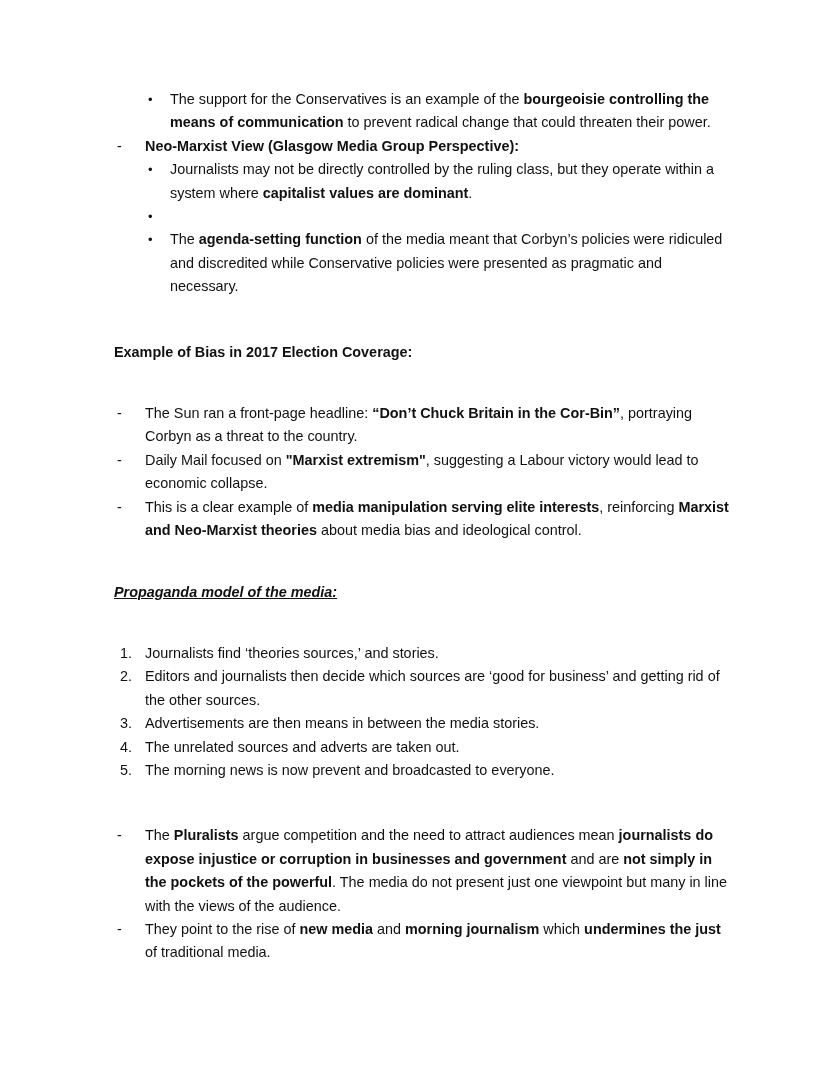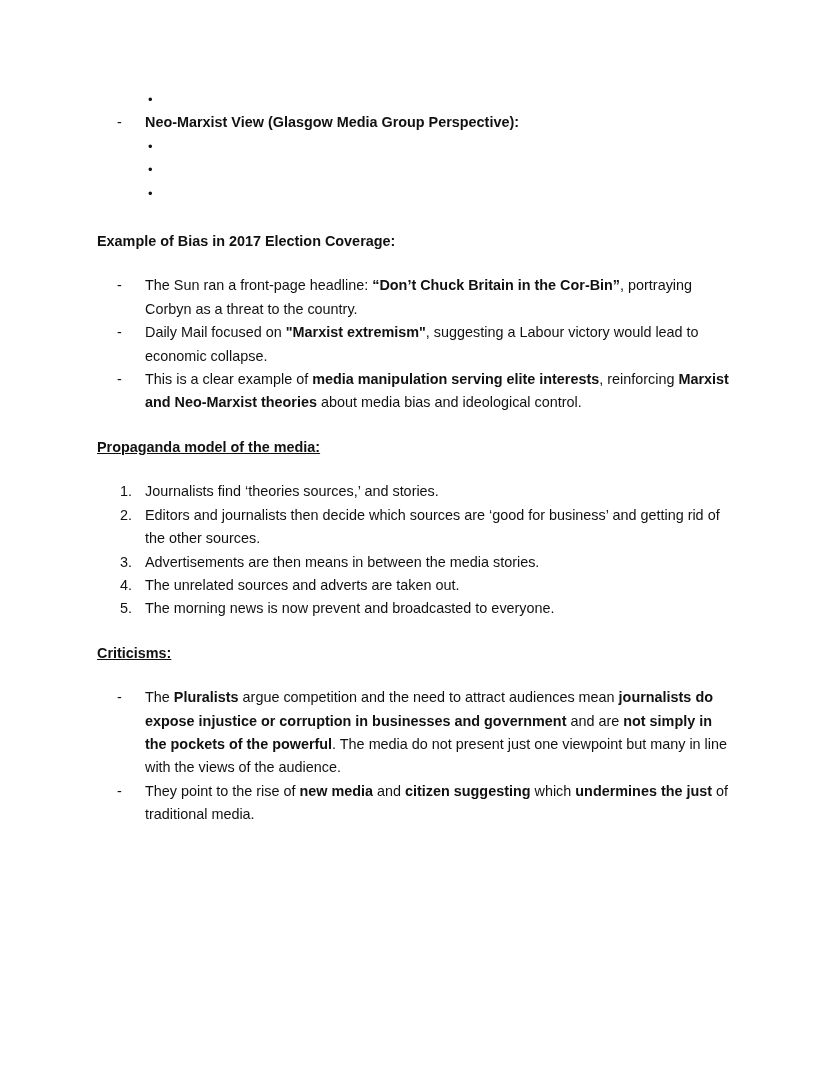--- a/index.html
+++ b/index.html
@@ -29,24 +29,24 @@
     line-height: 23.4px;
     color: #111111;
   }
 
   
   .block { margin: 0; }
 
   
   .heading {
     font-weight: bold;
-    margin: 0;
+    margin: 17px;
     line-height: 23.4px;
   }
-  .heading.underline { text-decoration: underline; }
+  .heading.underline { text-decoration: underline; font-style: italic; }
   .gap-md { height: 21px; }
   .gap-lg { height: 25px; }
 
   
   .row {
     display: flex;
     align-items: flex-start;
     margin: 0;
   }
   .marker {
@@ -83,33 +83,36 @@
 
   b { font-weight: bold; }
 </style>
 </head>
 <body>
 
 <div class="page">
   <div class="doc-body" id="doc-body">
       <div class="block row lvl2">
         <span class="marker"><span class="bullet-glyph">•</span></span>
+        <span class="row-text">The support for the Conservatives is an example of the <b>bourgeoisie controlling the means of communication</b> to prevent radical change that could threaten their power.</span>
       </div>
       <div class="block row lvl1">
         <span class="marker"><span class="dash-glyph">-</span></span>
         <span class="row-text"><b>Neo-Marxist View (Glasgow Media Group Perspective):</b></span>
       </div>
       <div class="block row lvl2">
         <span class="marker"><span class="bullet-glyph">•</span></span>
+        <span class="row-text">Journalists may not be directly controlled by the ruling class, but they operate within a system where <b>capitalist values are dominant</b>.</span>
       </div>
       <div class="block row lvl2">
         <span class="marker"><span class="bullet-glyph">•</span></span>
       </div>
       <div class="block row lvl2">
         <span class="marker"><span class="bullet-glyph">•</span></span>
+        <span class="row-text">The <b>agenda-setting function</b> of the media meant that Corbyn’s policies were ridiculed and discredited while Conservative policies were presented as pragmatic and necessary.</span>
       </div>
       <div class="block gap-lg"></div>
       <p class="block heading"><b>Example of Bias in 2017 Election Coverage:</b></p>
       <div class="block gap-md"></div>
       <div class="block row lvl1">
         <span class="marker"><span class="dash-glyph">-</span></span>
         <span class="row-text">The Sun ran a front-page headline: <b>“Don’t Chuck Britain in the Cor-Bin”</b>, portraying Corbyn as a threat to the country.</span>
       </div>
       <div class="block row lvl1">
         <span class="marker"><span class="dash-glyph">-</span></span>
@@ -136,24 +139,23 @@
       </div>
       <div class="block row lvlnum">
         <span class="marker"><span class="">4.</span></span>
         <span class="row-text">The unrelated sources and adverts are taken out.</span>
       </div>
       <div class="block row lvlnum">
         <span class="marker"><span class="">5.</span></span>
         <span class="row-text">The morning news is now prevent and broadcasted to everyone.</span>
       </div>
       <div class="block gap-md"></div>
-      <p class="block heading underline"><b>Criticisms:</b></p>
       <div class="block gap-md"></div>
       <div class="block row lvl1">
         <span class="marker"><span class="dash-glyph">-</span></span>
         <span class="row-text">The <b>Pluralists</b> argue competition and the need to attract audiences mean <b>journalists do expose injustice or corruption in businesses and government</b> and are <b>not simply in the pockets of the powerful</b>. The media do not present just one viewpoint but many in line with the views of the audience.</span>
       </div>
       <div class="block row lvl1">
         <span class="marker"><span class="dash-glyph">-</span></span>
-        <span class="row-text">They point to the rise of <b>new media</b> and <b>citizen suggesting</b> which <b>undermines the just</b> of traditional media.</span>
+        <span class="row-text">They point to the rise of <b>new media</b> and <b>morning journalism</b> which <b>undermines the just</b> of traditional media.</span>
       </div>
     </div>
 </div>
 
 </body></html>

